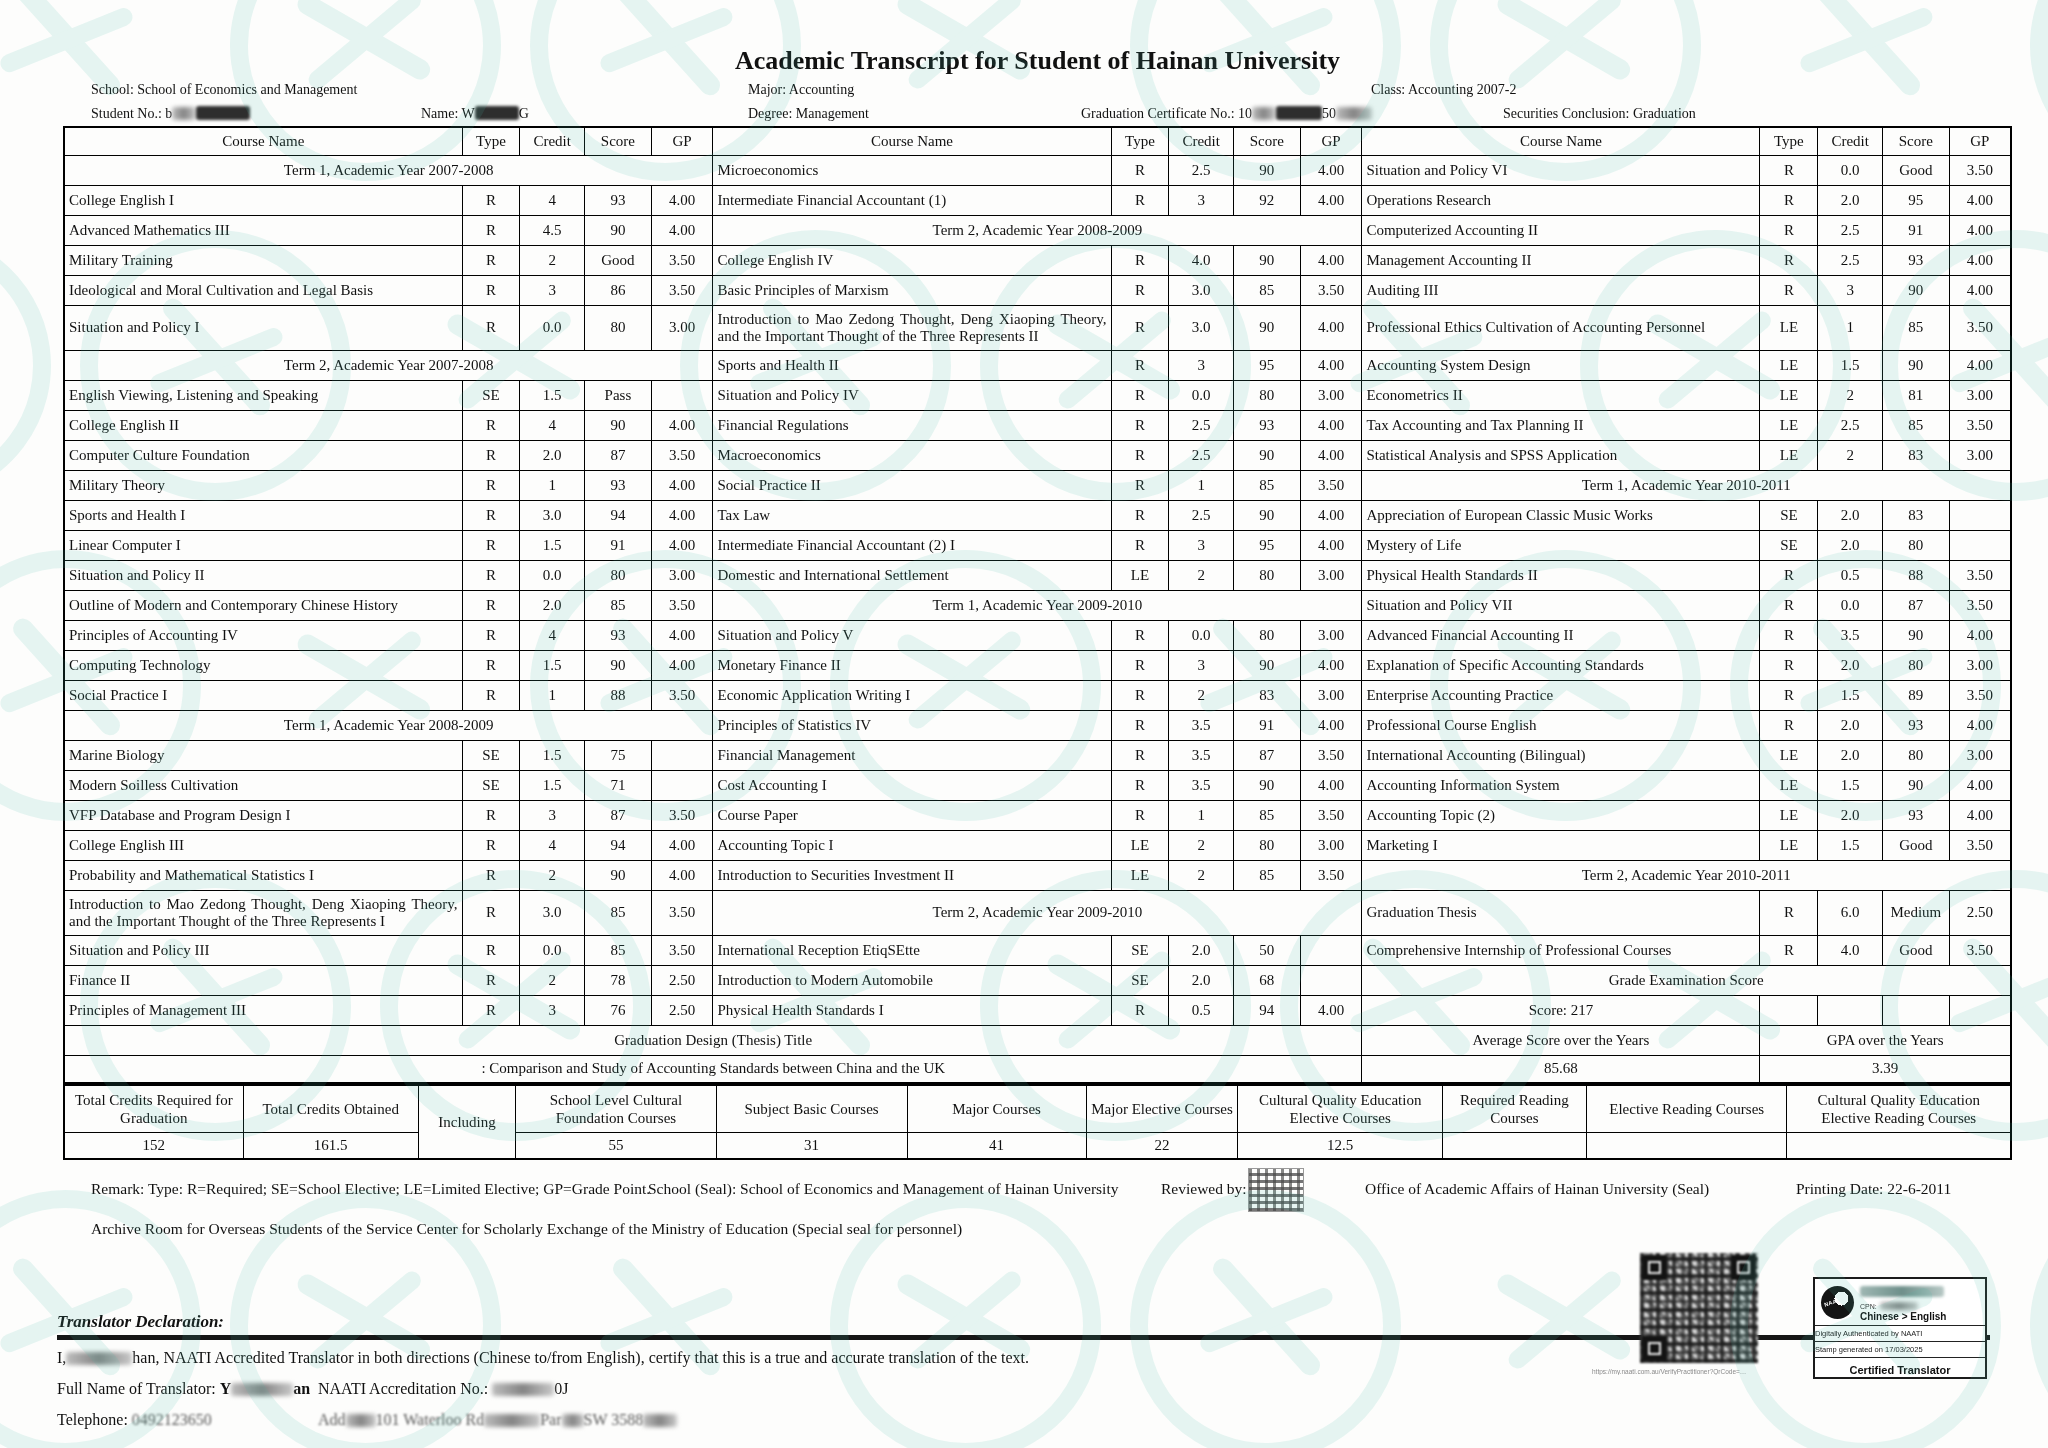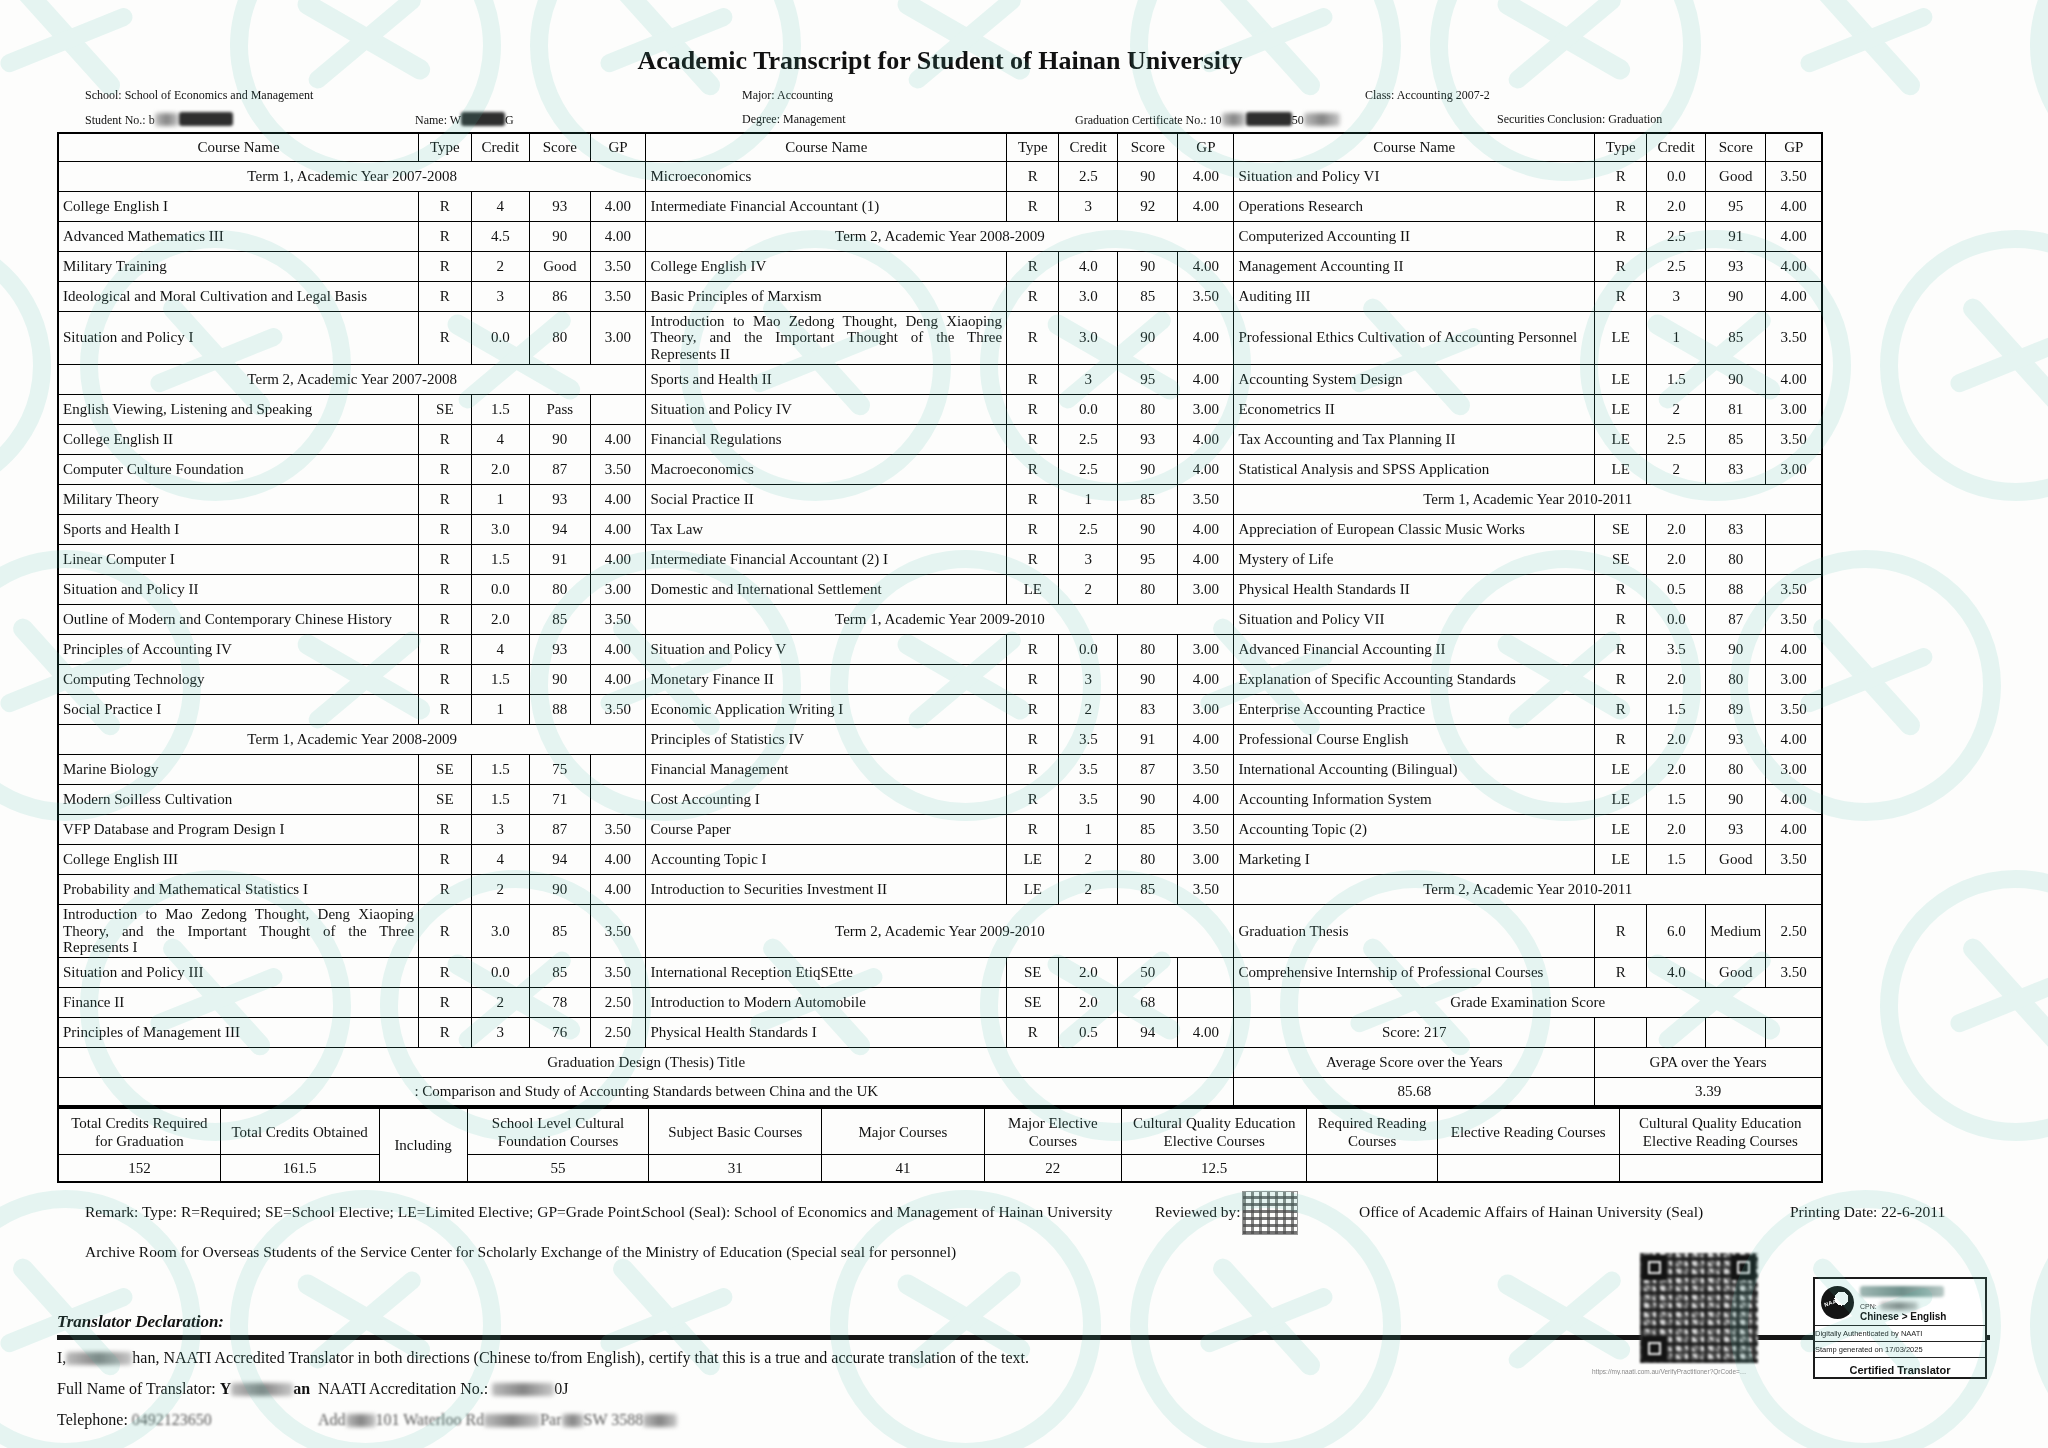--- a/index.html
+++ b/index.html
@@ -1,20 +1,20 @@
 <!DOCTYPE html>
 <html><head>
 <meta charset="utf-8">
 <style>
   html,body{margin:0;padding:0;background:#e9e9e9;}
   .page{position:relative;width:2048px;height:1448px;background:#fdfdfc;overflow:hidden;
         font-family:"Liberation Serif",serif;color:#111;}
-  .content{position:absolute;left:57px;top:0;width:1766px;z-index:1;}
+  .content{position:absolute;left:63px;top:0;width:1949px;z-index:1;}
   .title{padding-top:46px;font-size:26px;font-weight:bold;text-align:center;}
-  .meta{position:relative;height:44px;margin-top:12px;font-size:12px;}
+  .meta{position:relative;height:44px;margin-top:6px;font-size:14px;}
   .meta .pos{position:absolute;white-space:nowrap;}
   
   .sm-dark{display:inline-block;height:14px;border-radius:3px;background:#2e2e2e;filter:blur(1.4px);vertical-align:-2px;}
   .sm-grey{display:inline-block;height:13px;border-radius:3px;background:linear-gradient(90deg,#bdbdbd,#848484,#c9c9c9);filter:blur(2px);vertical-align:-2px;}
   .blurtext{color:#5a5a5a;filter:blur(.8px);}
   
   table{border-collapse:collapse;width:100%;table-layout:fixed;}
   #course-table{border:2px solid #000;}
   #course-table td{border:1px solid #000;font-size:15px;line-height:1.12;padding:1px 4px;overflow:hidden;}
   #course-table tr{height:30px;} #course-table tr.hrow{height:28px;} #course-table tr.tall{height:45px;}

